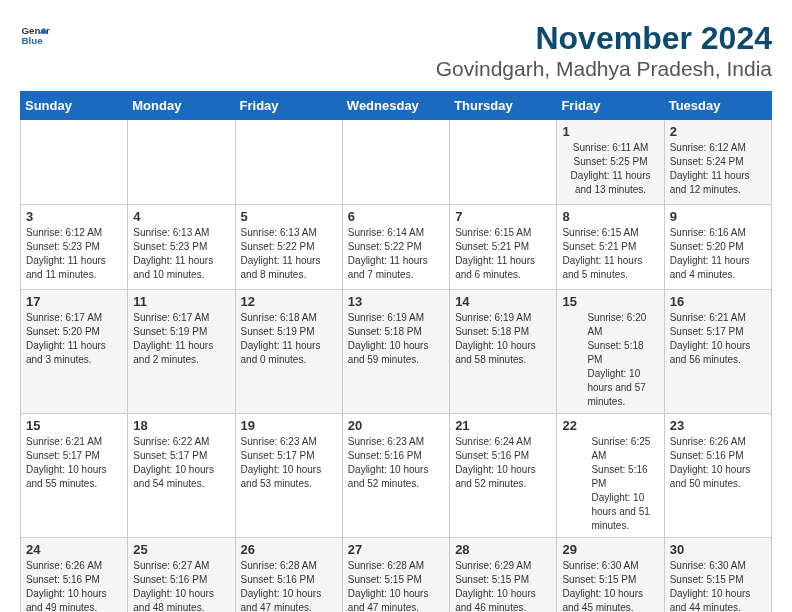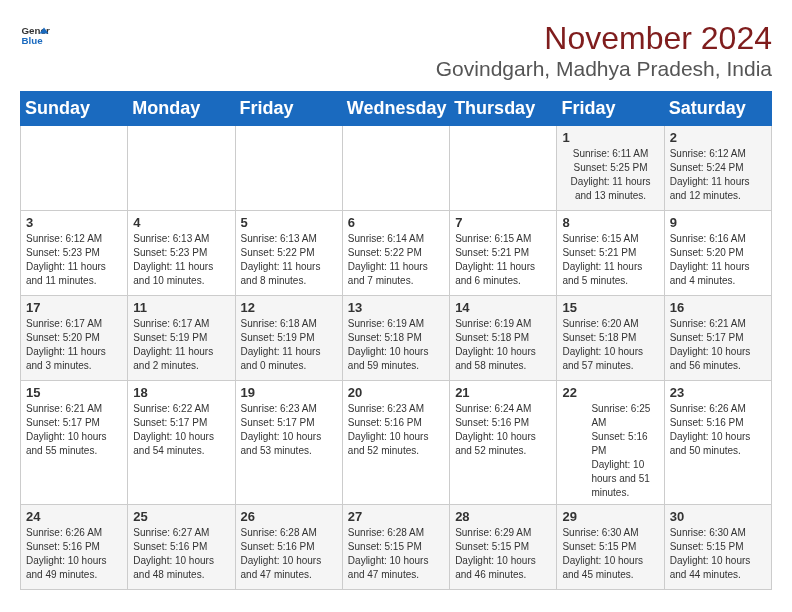--- a/index.html
+++ b/index.html
@@ -23,36 +23,36 @@
     }
     .logo-icon {
       width: 30px;
       height: 30px;
     }
     .title-block {
       text-align: right;
     }
     .calendar-title {
       font-size: 32px;
-      font-weight: normal;
-      color: #7f1d1d;
+      font-weight: bold;
+      color: #0c4a6e;
     }
     .calendar-subtitle {
       font-size: 21px;
       color: #555;
     }
     table {
       width: 100%;
       border-collapse: collapse;
       table-layout: fixed;
     }
     thead tr th {
       background-color: #1a6abf;
       color: #fff;
-      font-size: 18px;
+      font-size: 13px;
       font-weight: bold;
       padding: 6px 4px;
       text-align: left;
       border: 1px solid #1a6abf;
     }
     tbody tr td {
       vertical-align: top;
       border: 1px solid #ccc;
       padding: 4px 5px;
       font-size: 10.5px;
@@ -101,21 +101,21 @@
 
 <table>
   <thead>
     <tr>
     <th>Sunday</th>
         <th>Monday</th>
         <th>Friday</th>
         <th>Wednesday</th>
         <th>Thursday</th>
         <th>Friday</th>
-        <th>Saturday</th>
+        <th>Tuesday</th>
       </tr>
   </thead>
   <tbody id="calendar-body">
   <tr>
         <td class="empty-cell"></td>
         <td class="empty-cell"></td>
         <td class="empty-cell"></td>
         <td class="empty-cell"></td>
         <td class="empty-cell"></td>
         <td>
@@ -201,21 +201,21 @@
 Daylight: 10 hours and 59 minutes.</div>
         </td>
         <td>
           <span class="day-num">14</span>
           <div class="day-info" style="white-space: pre-line;">Sunrise: 6:19 AM
 Sunset: 5:18 PM
 Daylight: 10 hours and 58 minutes.</div>
         </td>
         <td>
           <span class="day-num">15</span>
-          <div class="day-info" style="white-space: pre-line;">Sunrise: 6:20 AM
+          <div class="day-info" style="white-space: pre-line; margin-left: 25px;">Sunrise: 6:20 AM
 Sunset: 5:18 PM
 Daylight: 10 hours and 57 minutes.</div>
         </td>
         <td>
           <span class="day-num">16</span>
           <div class="day-info" style="white-space: pre-line;">Sunrise: 6:21 AM
 Sunset: 5:17 PM
 Daylight: 10 hours and 56 minutes.</div>
         </td>
       </tr>

